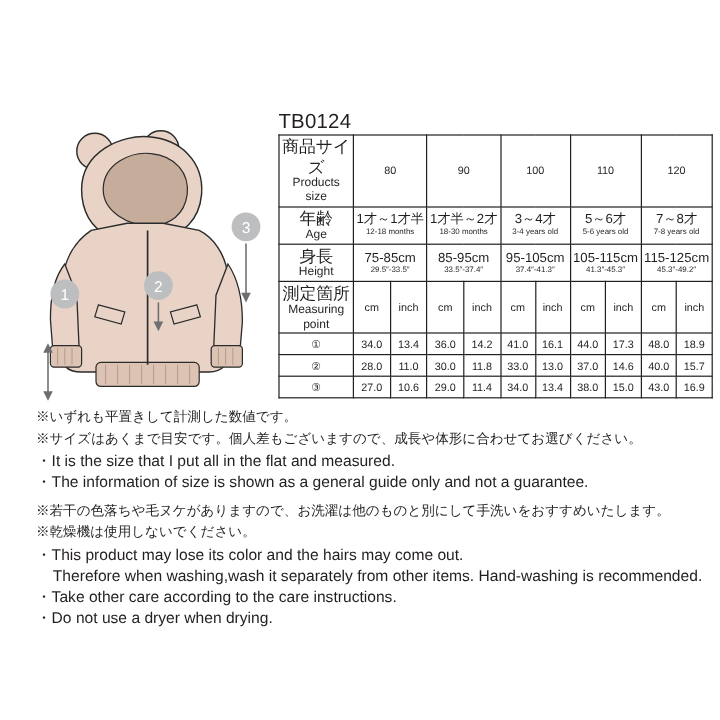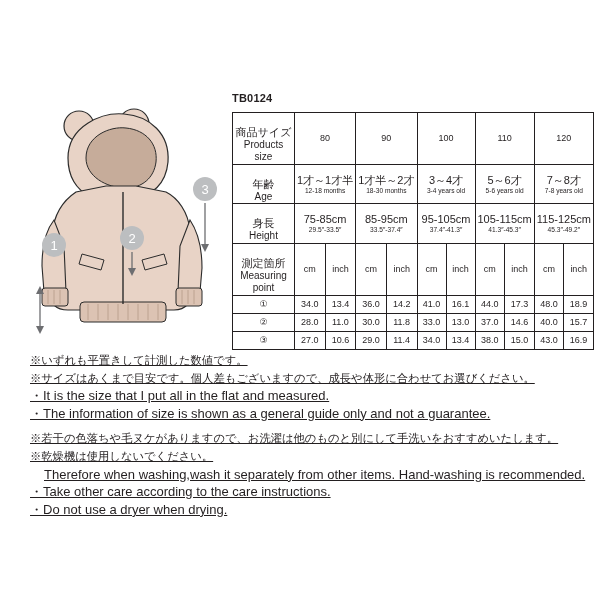--- a/index.html
+++ b/index.html
@@ -30,24 +30,23 @@
   }
   .illustration svg {
     display: block;
   }
 
   
   .product-code {
     position: absolute;
     left: 232px;
     top: 92px;
-    font-size: 11px;
+    font-size: 17px;
     letter-spacing: 0.2px;
     color: #231f20;
-    font-weight: bold;
   }
 
   
   .size-table {
     position: absolute;
     left: 232px;
     top: 112px;
     border-collapse: collapse;
     table-layout: fixed;
   }
@@ -57,39 +56,38 @@
     text-align: center;
     vertical-align: middle;
     font-size: 9px;
     line-height: 1.18;
     color: #231f20;
   }
   .col-head { width: 62px; }
   .col-cm   { width: 29px; }
   .col-in   { width: 29px; }
 
-  .jp { font-size: 11px; margin-top: 12px; }
+  .jp { font-size: 14px; }
   .en { font-size: 10px; }
   .sz { font-size: 12px; }
   .cell-jp { font-size: 11px; white-space: nowrap; }
   .cell-en { font-size: 6.6px; white-space: nowrap; }
   .cell-num { font-size: 9px; }
   .rowlabel { font-size: 9px; }
   .head-cell { line-height: 1.15; padding-top: 2px; padding-bottom: 2px; }
   .tall { height: 26px; }
   .tall2 { height: 30px; }
   .measrow { height: 18px; }
 
   
   .notes {
     position: absolute;
     left: 30px;
-    top: 352px;
+    top: 340px;
     width: 545px;
-    text-decoration: underline;
   }
   .note-line {
     font-size: 11.3px;
     line-height: 17.6px;
     color: #231f20;
     white-space: nowrap;
   }
   .note-line.en {
     font-size: 13px;
   }
@@ -316,18 +314,19 @@
   </table>
 
   <div class="notes">
     <div class="note-line">※いずれも平置きして計測した数値です。</div>
     <div class="note-line">※サイズはあくまで目安です。個人差もございますので、成長や体形に合わせてお選びください。</div>
     <div class="note-line en">・It is the size that I put all in the flat and measured.</div>
     <div class="note-line en">・The information of size is shown as a general guide only and not a guarantee.</div>
     <div class="gap"></div>
     <div class="note-line">※若干の色落ちや毛ヌケがありますので、お洗濯は他のものと別にして手洗いをおすすめいたします。</div>
     <div class="note-line">※乾燥機は使用しないでください。</div>
+    <div class="note-line en">・This product may lose its color and the hairs may come out.</div>
     <div class="note-line en indent">Therefore when washing,wash it separately from other items. Hand-washing is recommended.</div>
     <div class="note-line en">・Take other care according to the care instructions.</div>
     <div class="note-line en">・Do not use a dryer when drying.</div>
   </div>
 
 </div>
 
 </body></html>

